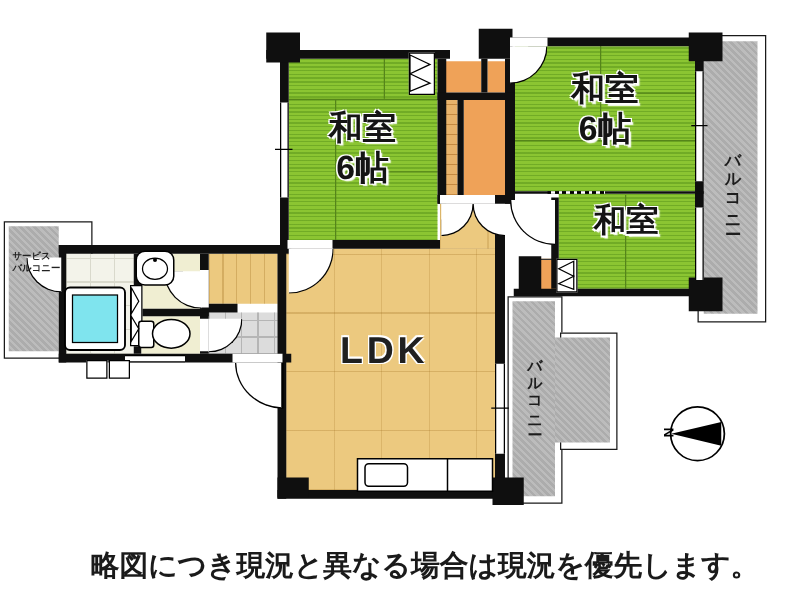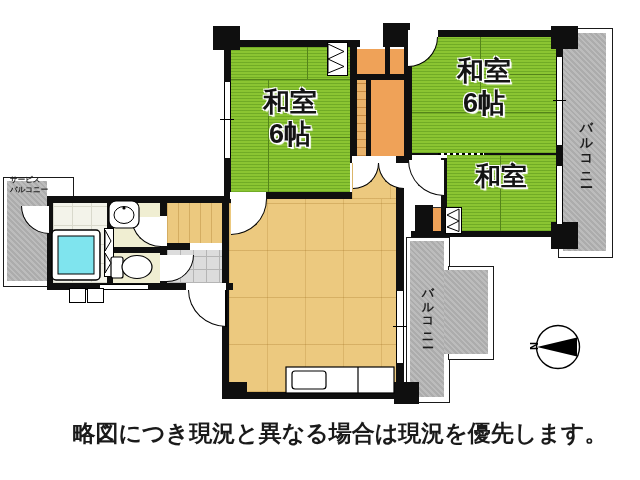--- a/index.html
+++ b/index.html
@@ -207,25 +207,26 @@
     <div>和室</div>
     <div>6帖</div>
   </div>
   <div class="rlabel" style="left:432px;top:56px;width:104px;font-size:27px;">
     <div>和室</div>
     <div>6帖</div>
   </div>
   <div class="rlabel" style="left:449px;top:161px;width:104px;font-size:26px;">
     <div>和室</div>
   </div>
+  <div class="ldk" style="left:272px;top:264px;font-size:30px;">LDK</div>
 
   <div class="vlabel" style="left:577px;top:88px;height:120px;font-size:13px;">バルコニー</div>
   <div class="vlabel" style="left:419px;top:258px;height:104px;font-size:12px;">バルコニー</div>
 
-  <div class="sblabel" style="left:10px;top:176px;font-family:Liberation Mono, monospace;">
+  <div class="sblabel" style="left:10px;top:200px;">
     <div>サービス</div>
     <div>バルコニー</div>
   </div>
 
   <div class="nmark" style="left:530px;top:340px;">N</div>
 
-  <div class="caption" style="top:418px;padding-left:40px;">略図につき現況と異なる場合は現況を優先します。</div>
+  <div class="caption" style="top:437px;padding-left:40px;">略図につき現況と異なる場合は現況を優先します。</div>
 </div>
 
 </body></html>

